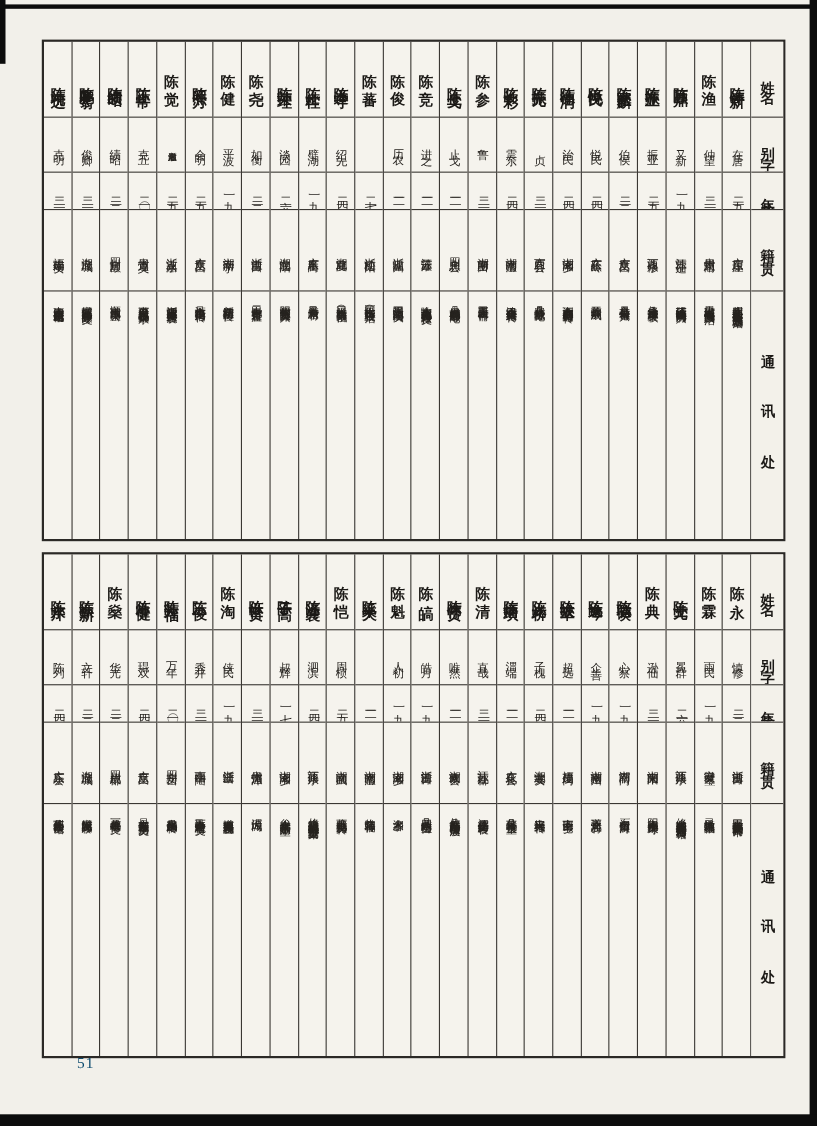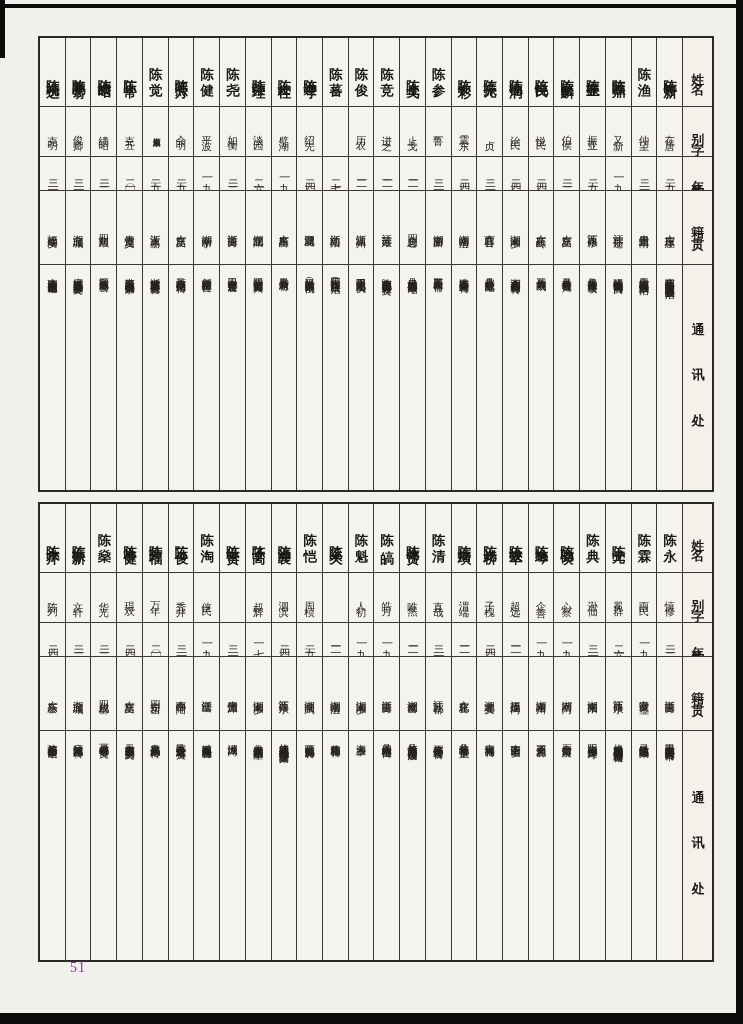--- a/index.html
+++ b/index.html
@@ -64,21 +64,21 @@
   .hcol .cell{background:#f3f1ea;}
   .hcol .vtext{font-weight:bold;color:#1b1916;}
   .hcol .r-name .vtext,.hcol .r-zi .vtext{font-size:13px;letter-spacing:9px;}
   .hcol .r-age .vtext{font-size:12.5px;font-weight:bold;letter-spacing:4px;}
   .hcol .r-native .vtext{font-size:13px;letter-spacing:12px;}
   .hcol .r-contact{align-items:center;}
   .hcol .r-contact .vtext{font-size:13px;letter-spacing:46px;}
 
   .page-number{
     position:absolute;left:70px;top:960px;
-    font-size:14px;letter-spacing:1px;color:#a21caf;
+    font-size:14px;letter-spacing:1px;color:#0c4a6e;
   }
 </style>
 </head>
 <body>
 
 <div class="edge edge-top"></div>
 <div class="edge edge-right"></div>
 <div class="edge edge-bottom"></div>
 <div class="edge edge-left-corner"></div>
 

